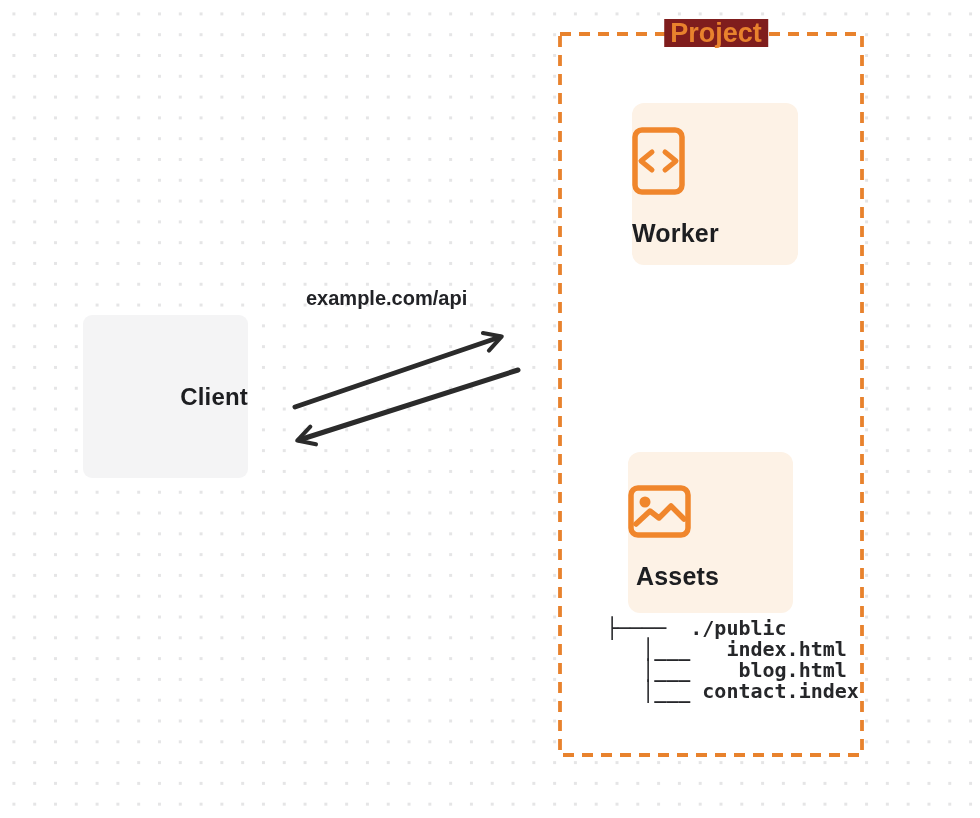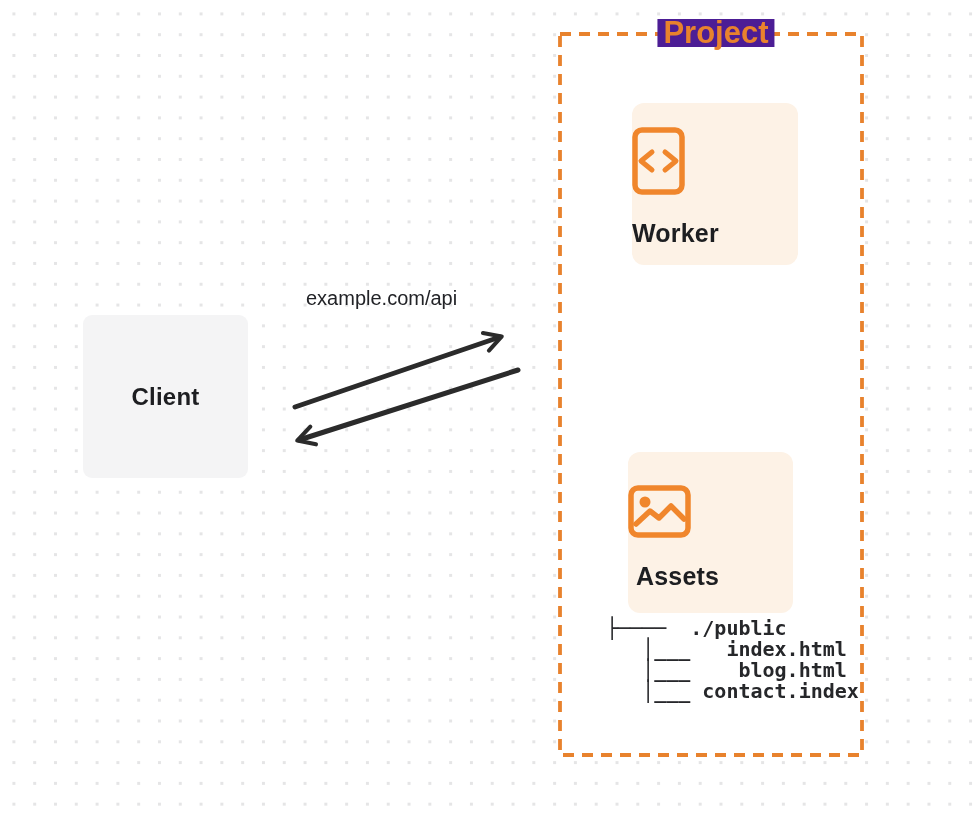--- a/index.html
+++ b/index.html
@@ -15,51 +15,51 @@
     font-family: "Liberation Sans", sans-serif;
   }
 
   
   .client-box {
     position: absolute;
     left: 83px; top: 315px;
     width: 165px; height: 163px;
     background: #f4f4f5;
     border-radius: 9px;
-    display: flex; align-items: center; justify-content: center;
+    display: flex; align-items: center; justify-content: flex-end;
   }
   .client-label {
     font-size: 24px; font-weight: bold; color: #1d1e21; letter-spacing: 0.2px;
   }
 
   
   .request-label {
     position: absolute;
     left: 306px; top: 287px;
-    font-size: 20px; font-weight: normal; color: #222327;
+    font-size: 20px; font-weight: bold; color: #222327;
   }
 
   
   .arrows-svg { position: absolute; left: 270px; top: 315px; }
 
   
   .project {
     position: absolute;
     left: 558px; top: 32px;
     width: 306px; height: 725px;
     background: #ffffff;
   }
   .project-border-svg { position: absolute; left: 0; top: 0; }
   .project-title {
     position: absolute;
     top: -13px; left: calc(50% + 5px);
     transform: translateX(-50%);
-    background: #4c1d95;
+    background: #7f1d1d;
     padding: 0 6px;
-    font-size: 31px; font-weight: bold; color: #e8822d;
+    font-size: 27px; font-weight: bold; color: #e8822d;
     line-height: 28px;
     white-space: nowrap;
   }
 
   
   .card {
     position: absolute;
     background: #fdf2e6;
     border-radius: 12px;
     display: flex; flex-direction: column; align-items: flex-start;

